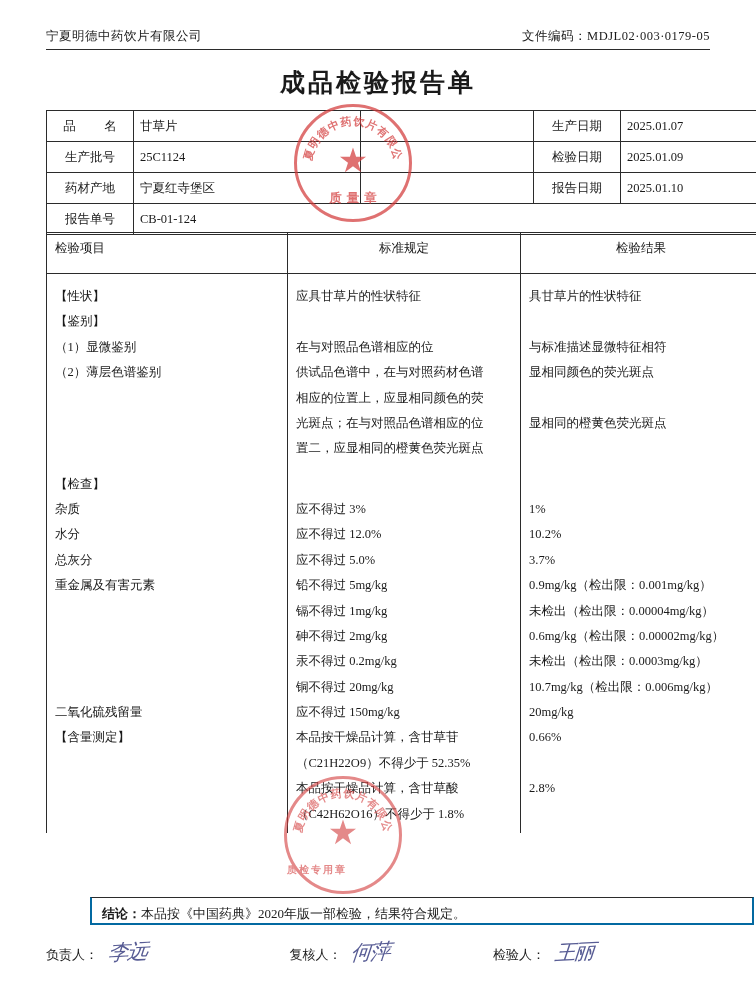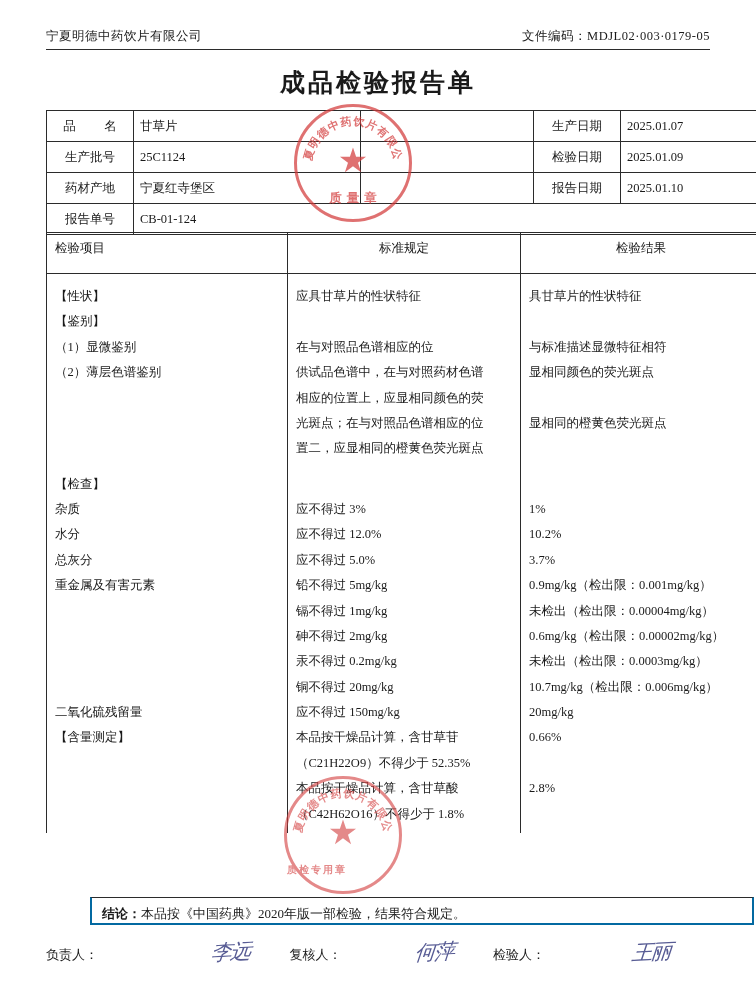--- a/index.html
+++ b/index.html
@@ -132,35 +132,34 @@
     top: 938px;
     width: 664px;
     display: flex;
     font-size: 13px;
   }
   .sig {
     display: flex;
     align-items: baseline;
     margin-right: 40px;
     position: relative;
-    justify-content: space-between;
   }
   .sig .sig-label { white-space: nowrap; }
   .sig .sig-name {
     font-family: "DejaVu Sans", sans-serif;
     font-style: italic;
     font-size: 21px;
     color: #4a4f8c;
     margin-left: 10px;
     transform: skewX(-8deg) rotate(-3deg);
     letter-spacing: -2px;
     opacity: .92;
   }
   .sig:nth-child(1) { width: 230px; }
-  .sig:nth-child(2) { width: 185px; gap: 42px; }
+  .sig:nth-child(2) { width: 185px; }
   .sig:nth-child(3) { width: 200px; }
 
   
   .stamp {
     position: absolute;
     border: 3px solid #d33b3b;
     border-radius: 50%;
     color: #d33b3b;
     pointer-events: none;
     opacity: .72;

